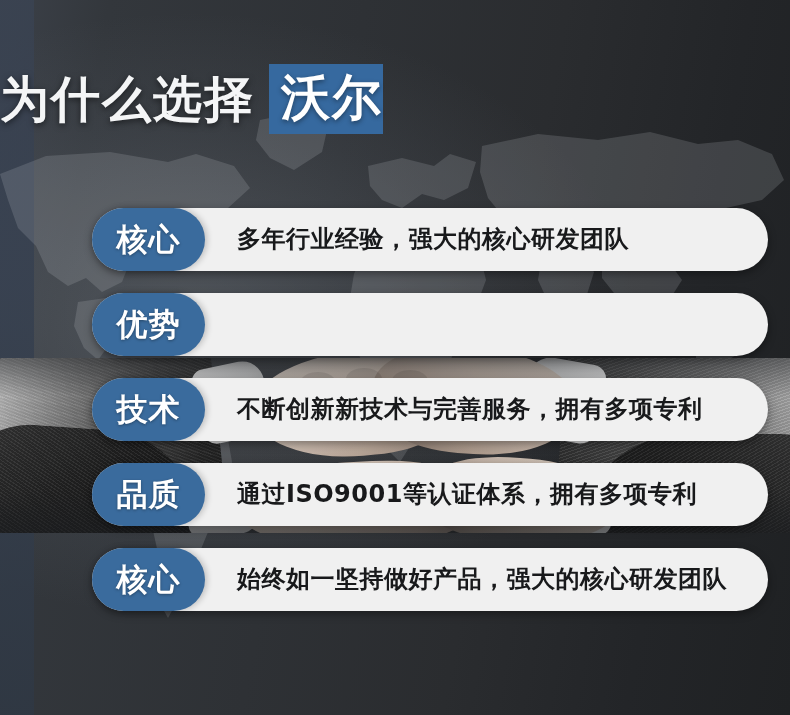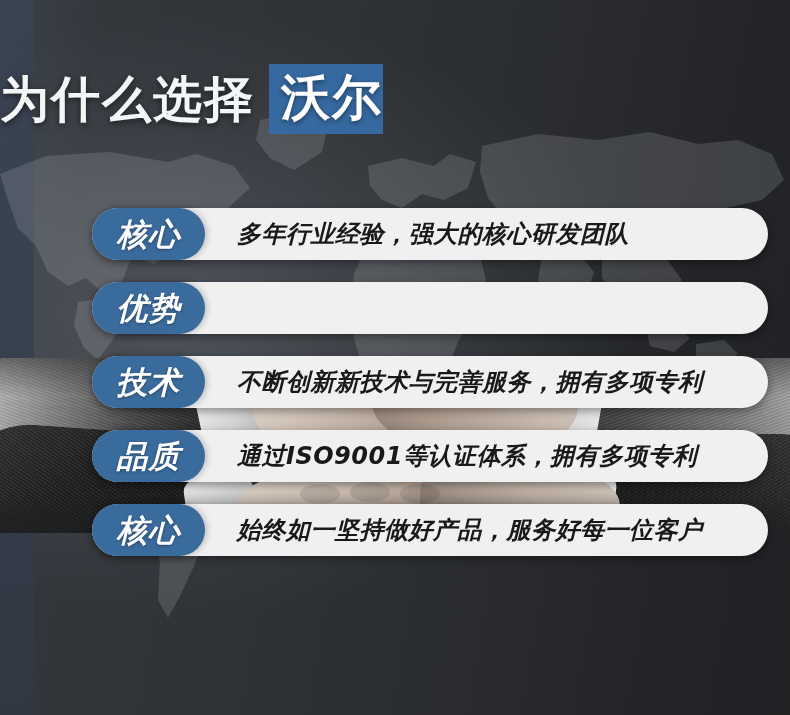--- a/index.html
+++ b/index.html
@@ -148,26 +148,25 @@
     font-size:49px; font-weight:700; color:#ffffff;
     letter-spacing:2px; line-height:1;
     background:#36699f;
     padding:9px 0 12px 12px;
     text-shadow:0 2px 5px rgba(0,0,0,.40);
   }
 
   
   .rows{ position:absolute; left:92px; top:208px; width:676px; }
   .row{
-    position:relative; height:52px; margin-bottom:22px;
+    position:relative; height:63px; margin-bottom:22px;
     display:flex; align-items:stretch;
     background:#f0f0f0;
     border-radius:34px;
     box-shadow:0 3px 9px rgba(0,0,0,.38);
-    font-style:italic;
   }
   .row:last-child{ margin-bottom:0; }
   .badge{
     flex:0 0 113px; width:113px;
     background:#3a6b9d;
     border-radius:34px;
     display:flex; align-items:center; justify-content:center;
     box-shadow:2px 0 6px rgba(0,0,0,.22);
   }
   .badge span{
@@ -289,18 +288,18 @@
       <div class="row-text">
         <span>通过ISO9001等认证体系，拥有多项专利</span>
       </div>
     </div>
 
     <div class="row">
       <div class="badge">
         <span>核心</span>
       </div>
       <div class="row-text">
-        <span>始终如一坚持做好产品，服务好每一位客户</span>
+        <span>始终如一坚持做好产品，强大的核心研发团队</span>
       </div>
     </div>
 
   </div>
 </div>
 
 </body></html>

